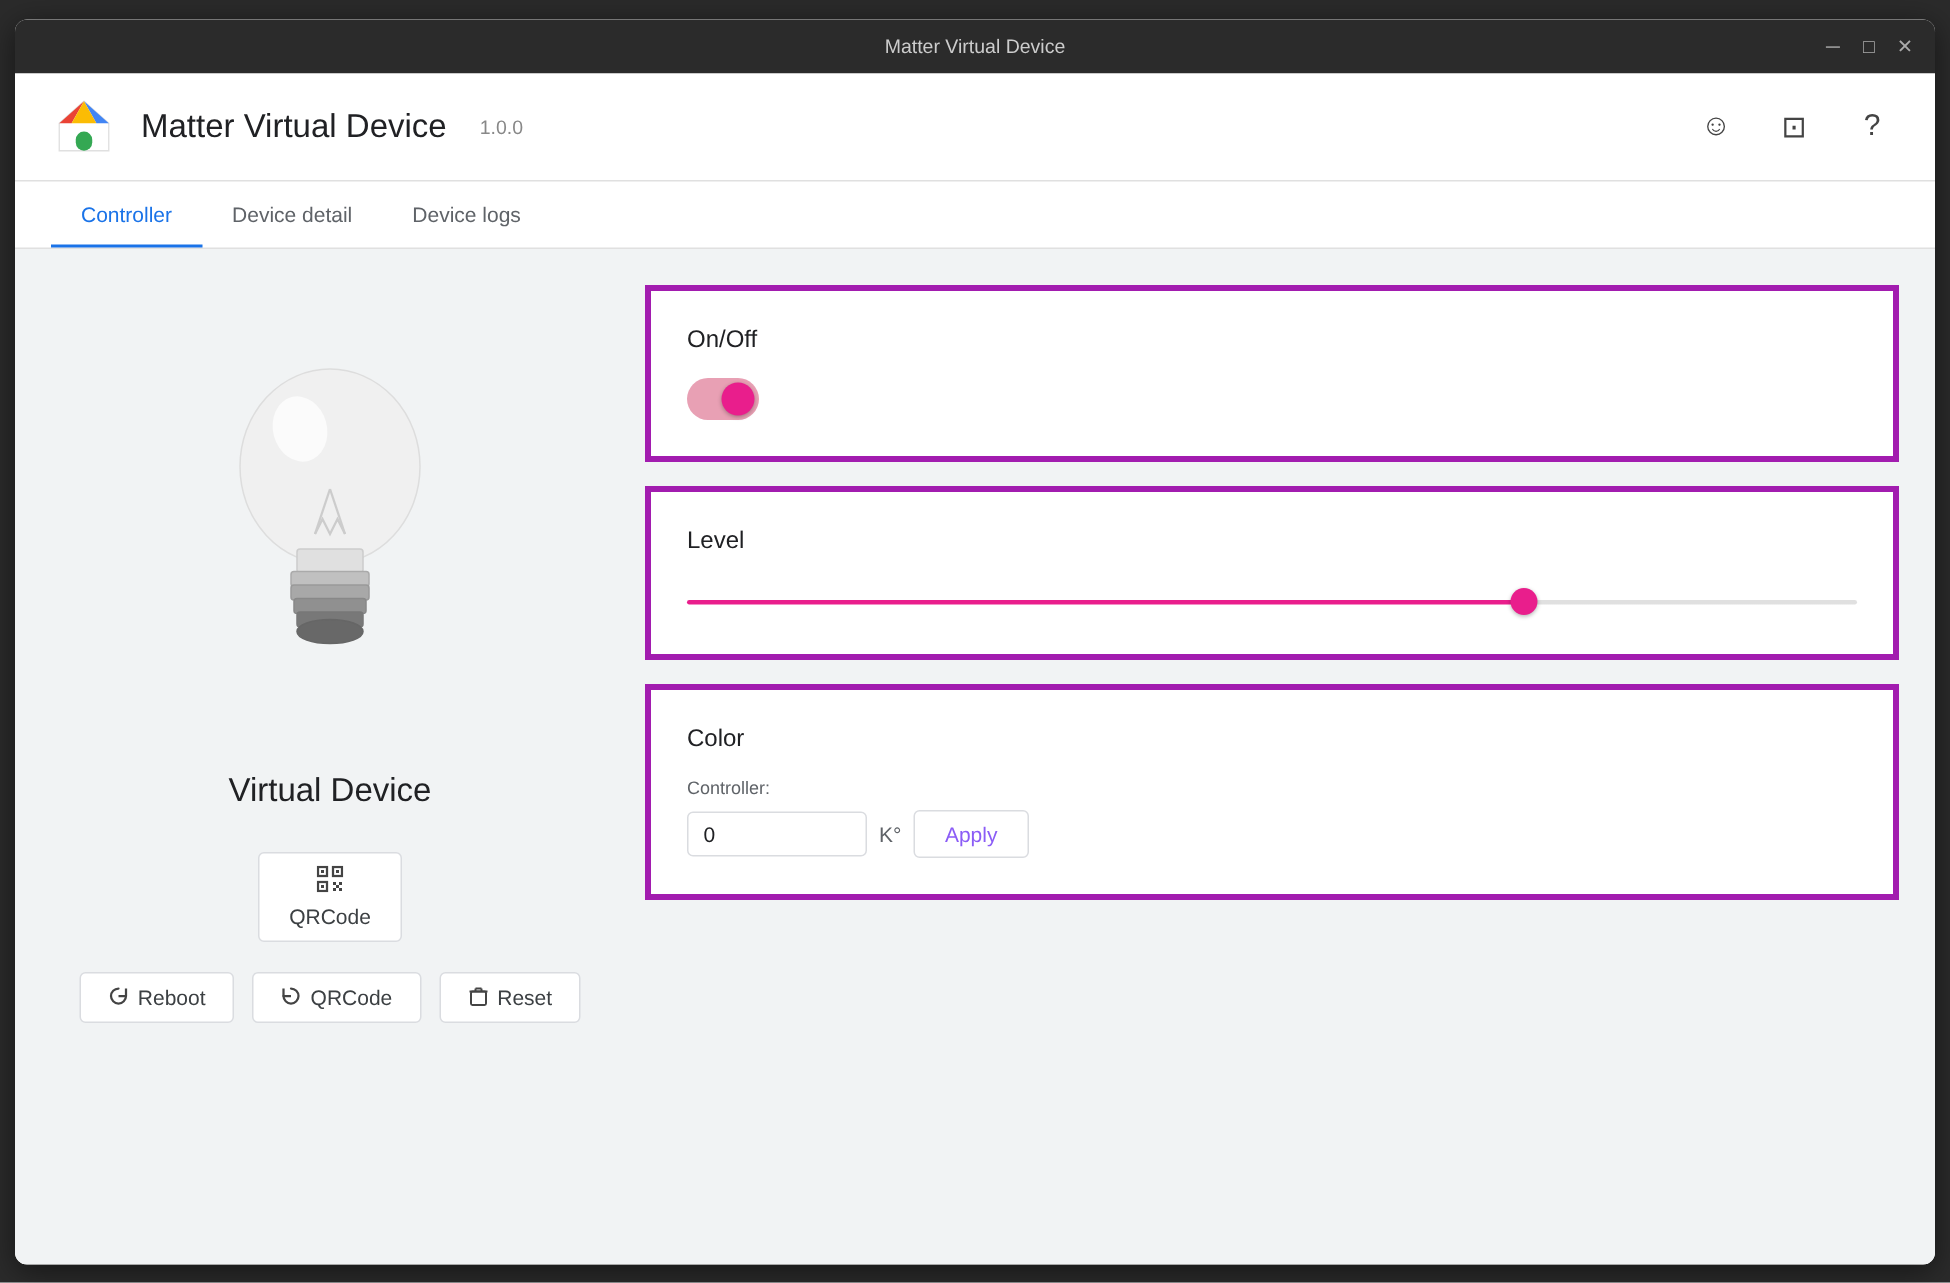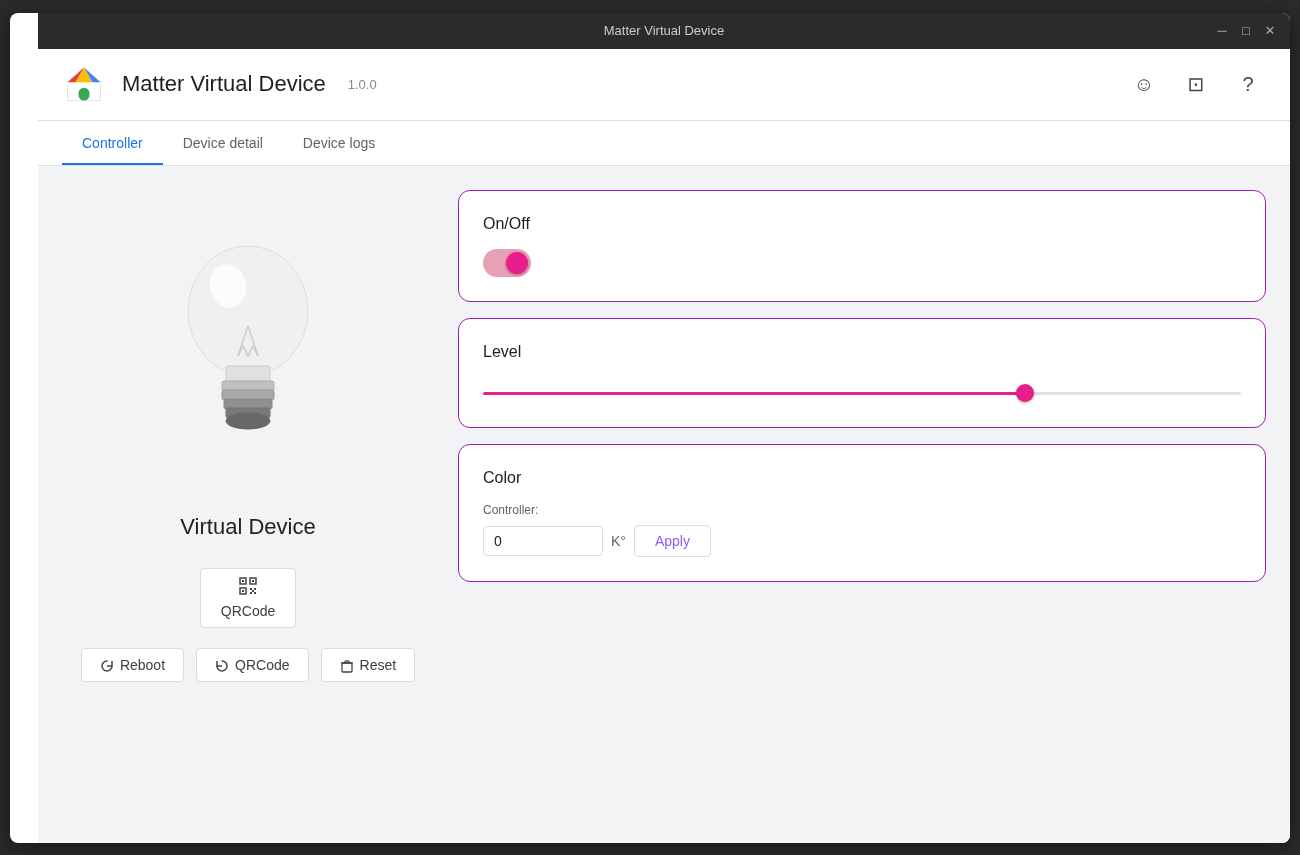--- a/index.html
+++ b/index.html
@@ -17,21 +17,20 @@
 
     .window {
       width: 1280px;
       height: 830px;
       background: #fff;
       border-radius: 8px;
       overflow: hidden;
       display: flex;
       flex-direction: column;
       box-shadow: 0 4px 20px rgba(0,0,0,0.5);
-      padding-left: 28px;
     }
 
     
     .titlebar {
       background: #2b2b2b;
       height: 36px;
       display: flex;
       align-items: center;
       justify-content: center;
       flex-shrink: 0;
@@ -191,21 +190,21 @@
       font-family: inherit;
       flex-direction: column;
     }
 
     .action-buttons {
       display: flex;
       gap: 12px;
     }
     .action-btn {
       display: flex;
-      align-items: flex-end;
+      align-items: flex-start;
       gap: 6px;
       padding: 8px 18px;
       border: 1px solid #dadce0;
       border-radius: 4px;
       background: #fff;
       font-size: 14px;
       color: #3c4043;
       cursor: pointer;
       font-family: inherit;
     }
@@ -215,22 +214,22 @@
       flex: 1;
       padding: 24px 24px 24px 0;
       display: flex;
       flex-direction: column;
       gap: 16px;
       overflow-y: auto;
     }
 
     .card {
       background: #fff;
-      border: 1px solid #a21caf;
-      border-radius: 12px;
+      border: 4px solid #a21caf;
+      border-radius: 0;
       padding: 24px;
     }
 
     .card-title {
       font-size: 16px;
       font-weight: 500;
       color: #202124;
       margin-bottom: 16px;
     }
 

